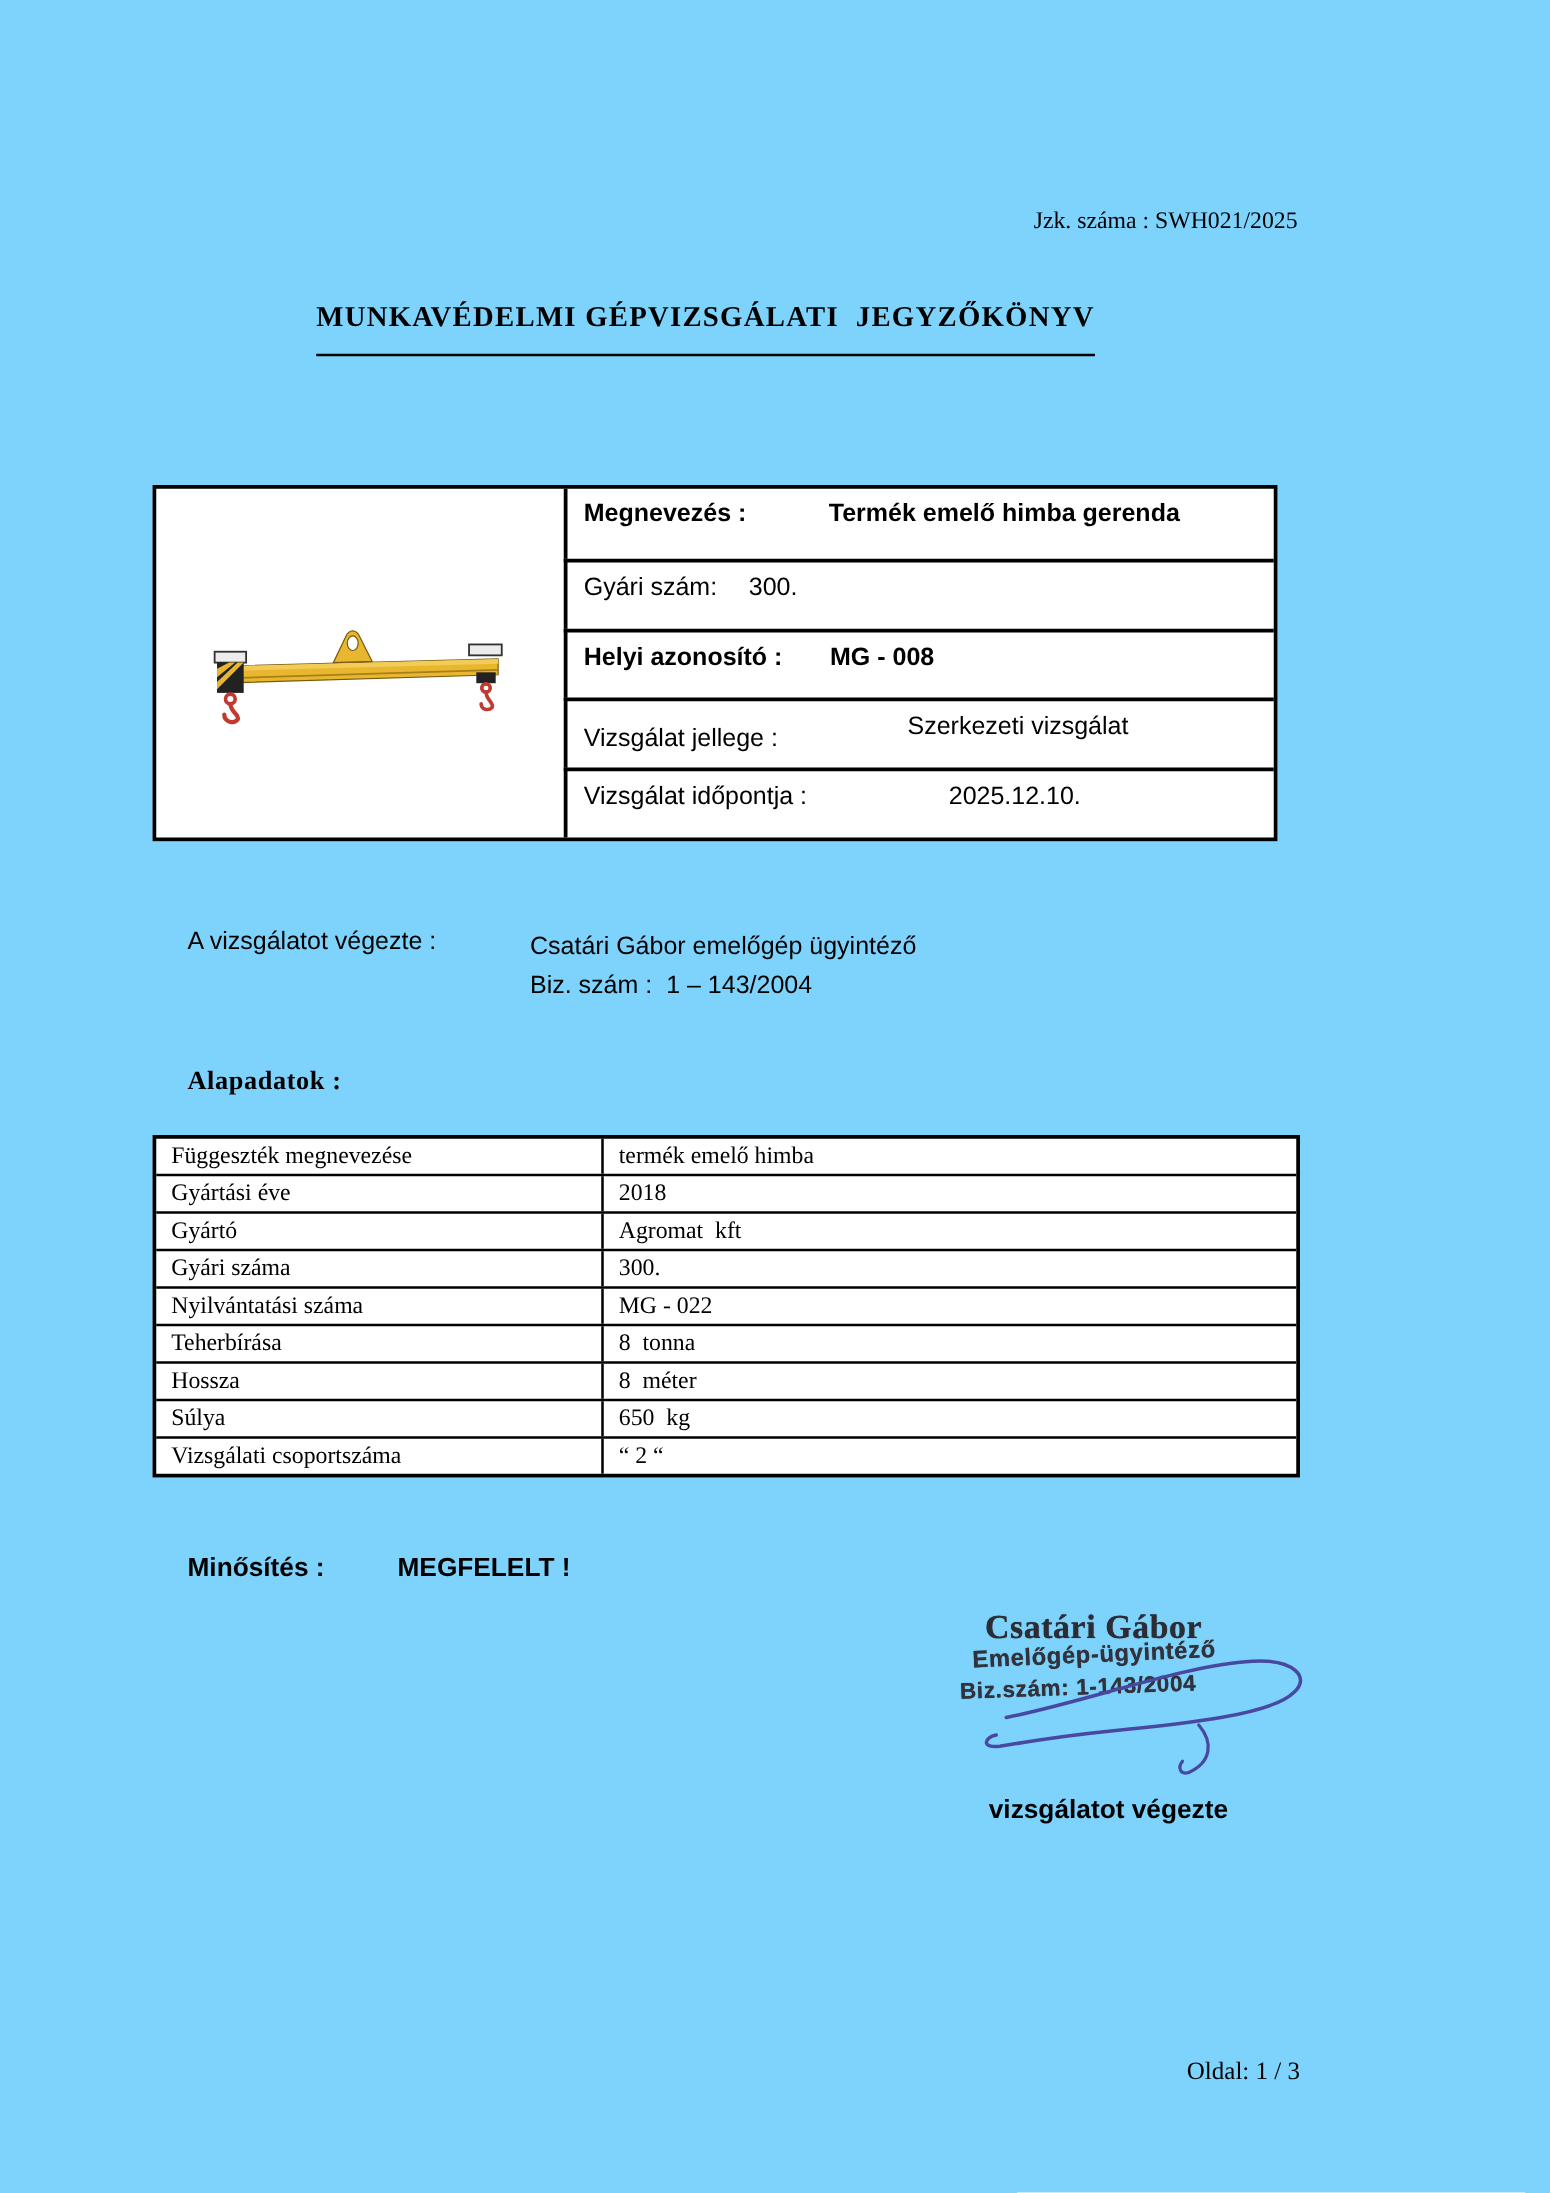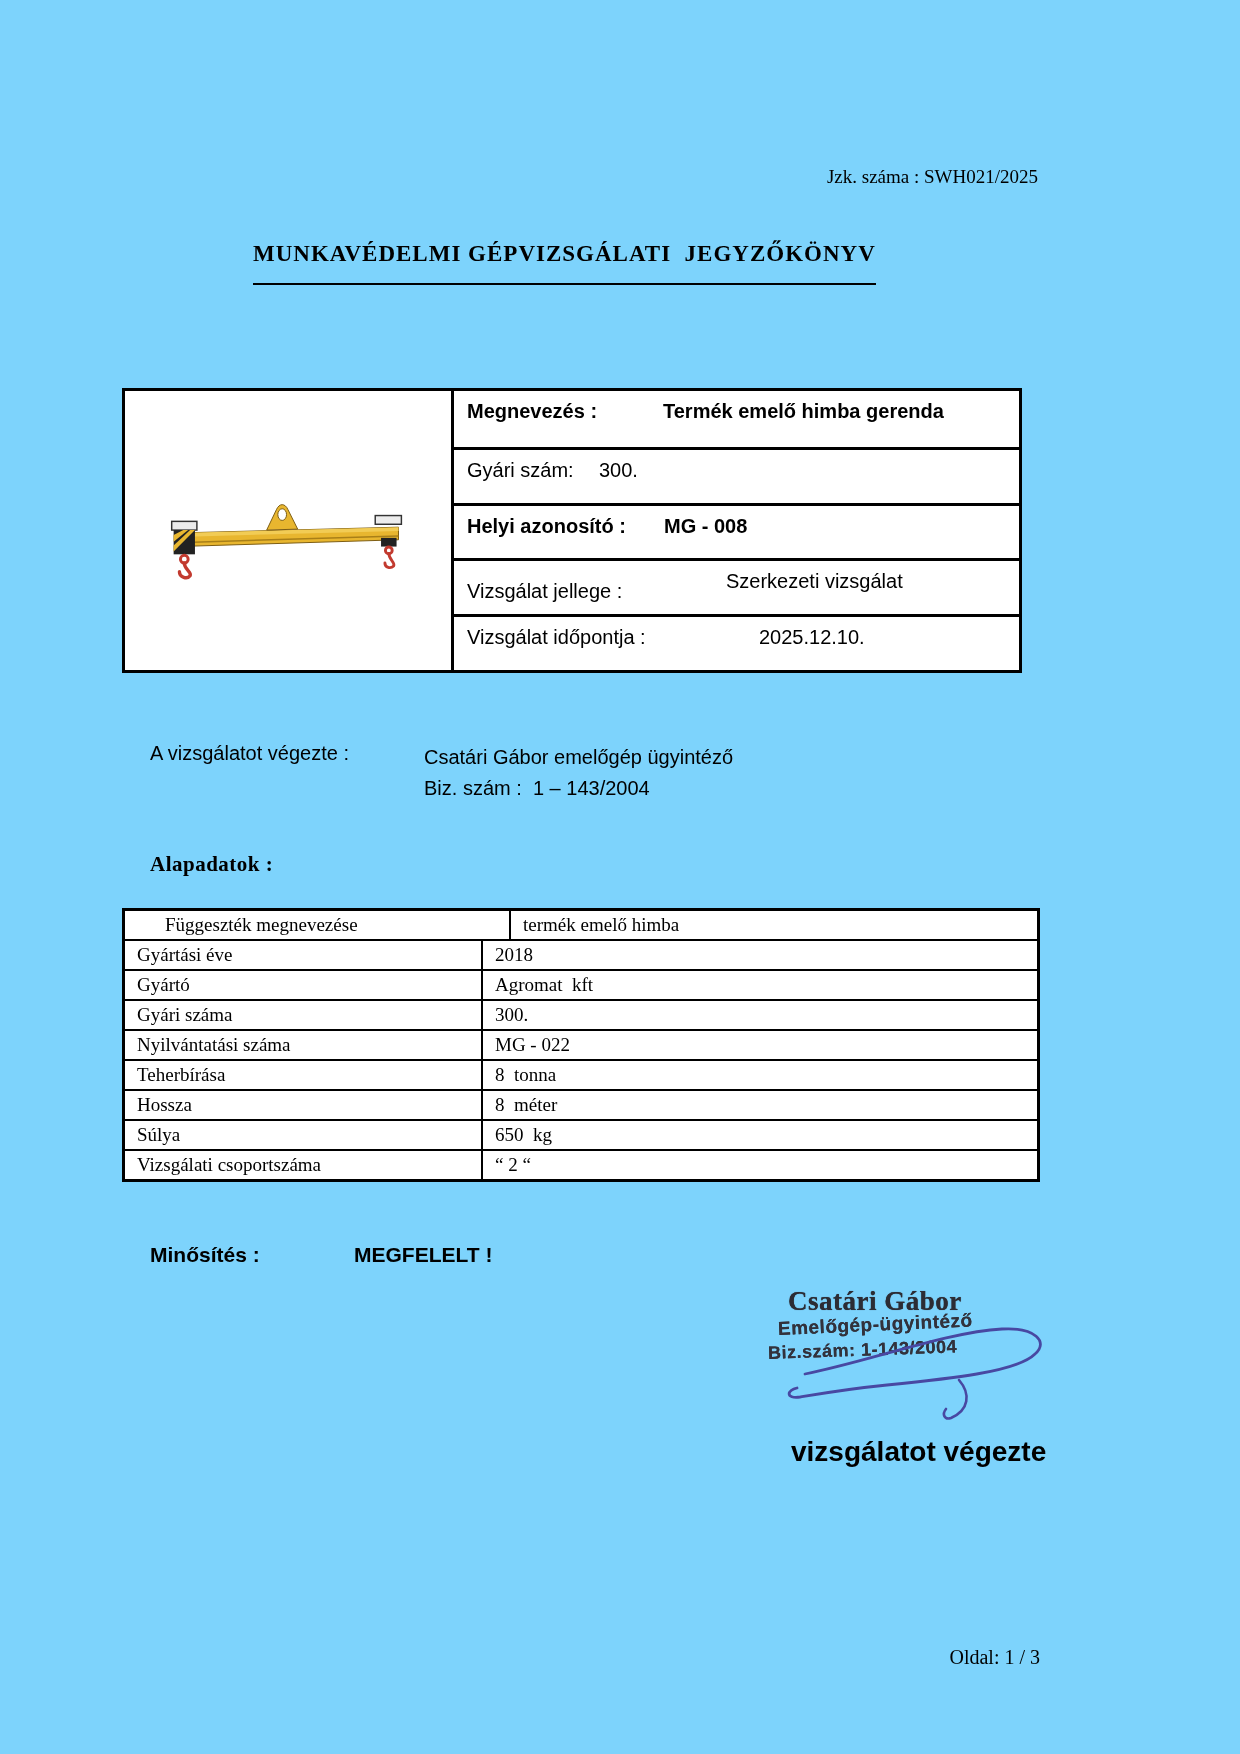--- a/index.html
+++ b/index.html
@@ -45,49 +45,49 @@
   .alap-heading{
     position:absolute;left:150px;top:852px;
     font-family:"Liberation Serif",serif;font-weight:bold;font-size:21px;letter-spacing:0.5px;
   }
   
   .basic-table{
     position:absolute;left:122px;top:908px;width:918px;
     border:3px solid #000;box-sizing:border-box;background:#fff;
   }
   .bt-row{display:grid;grid-template-columns:356px 1fr;border-top:2px solid #000;height:28px;}
-  .bt-row.first{border-top:none;margin-left:28px;}
+  .bt-row.first{border-top:none;}
   .bt-cell{
     font-family:"Liberation Serif",serif;font-size:19px;
     padding-left:12px;display:flex;align-items:center;white-space:pre;
   }
   .bt-cell.value{border-left:2px solid #000;}
   
-  .qualification{position:absolute;left:150px;top:1243px;font-size:21px;font-weight:bold;display:flex;gap:36px;}
+  .qualification{position:absolute;left:150px;top:1243px;font-size:21px;font-weight:bold;display:flex;}
   .qualification .lbl{width:168px;}
   
   .stamp{position:absolute;left:762px;top:1286px;width:272px;height:116px;}
   .stamp-l1{
     font-family:"Liberation Serif",serif;font-weight:bold;font-size:27px;
     color:#2c2c34;margin-left:26px;letter-spacing:0.5px;
     text-shadow:0 0 0.7px #2c2c34;
   }
   .stamp-l2{
     font-weight:bold;font-size:19px;color:#32323c;margin-left:16px;margin-top:1px;
     transform:rotate(-2.5deg);transform-origin:left center;letter-spacing:0.5px;
     text-shadow:0 0 0.6px #32323c;
   }
   .stamp-l3{
     font-weight:bold;font-size:18px;color:#32323c;margin-left:6px;margin-top:3px;
     transform:rotate(-2deg);transform-origin:left center;letter-spacing:0.5px;
     text-shadow:0 0 0.6px #32323c;
   }
   .signature-svg{position:absolute;left:-45px;top:18px;overflow:visible;}
   
-  .sig-caption{position:absolute;left:791px;top:1436px;font-size:28px;font-weight:bold;}
+  .sig-caption{position:absolute;left:791px;top:1436px;font-size:21px;font-weight:bold;}
   .footer{
     position:absolute;right:200px;top:1646px;
     font-family:"Liberation Serif",serif;font-size:20px;
   }
 </style>
 </head>
 <body>
 
 <div class="page">
 

